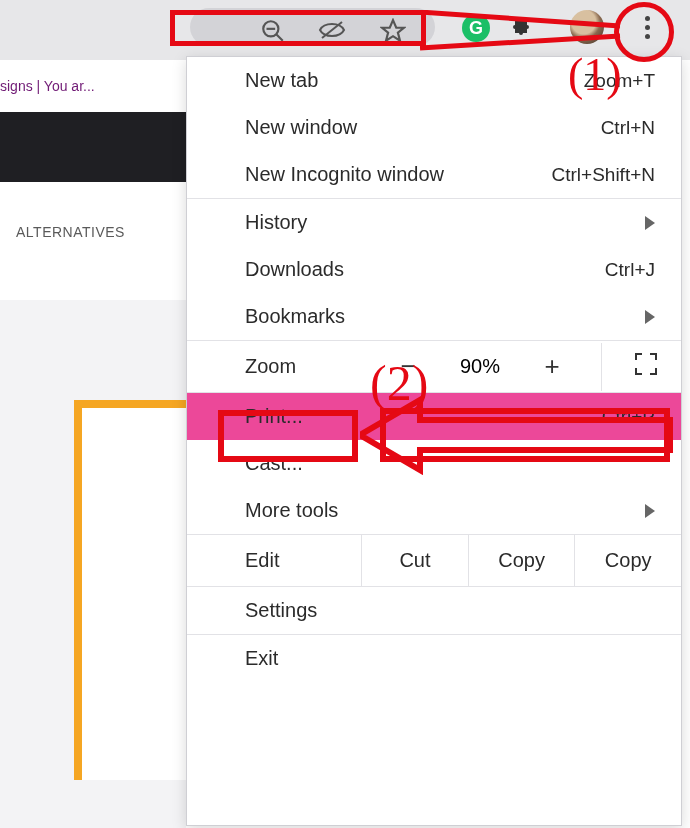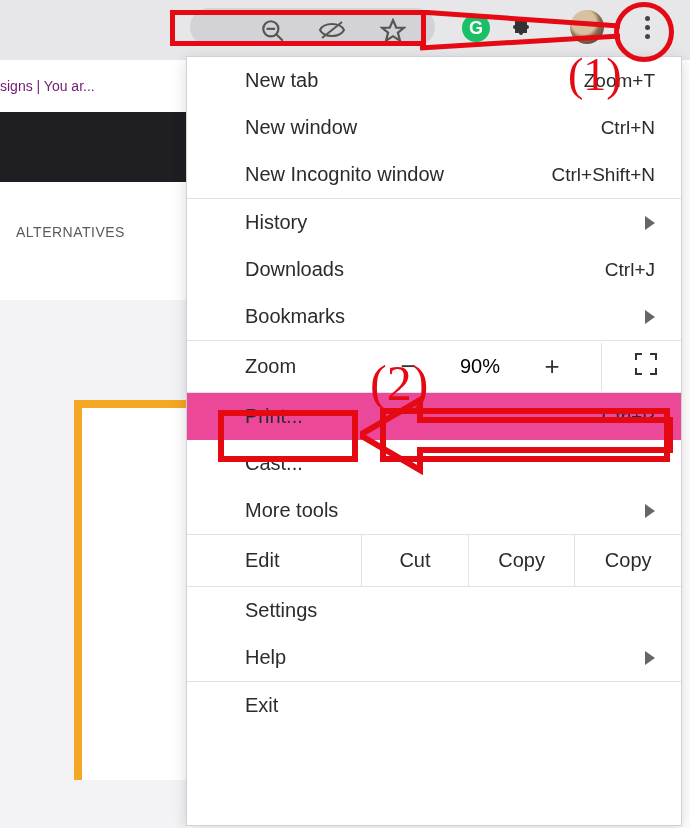--- a/index.html
+++ b/index.html
@@ -253,24 +253,20 @@
     <div class="cell">Cut</div>
     <div class="cell">Copy</div>
     <div class="cell">Copy</div>
   </div>
 
   <div class="group">
     <div class="mi">
       <span class="label">Settings</span>
       <span></span>
     </div>
-    <div class="mi">
-      <span class="label">Help</span>
-      <span class="arrow"></span>
-    </div>
   </div>
 
   <div class="group">
     <div class="mi">
       <span class="label">Exit</span>
       <span></span>
     </div>
   </div>
 </div>
 

